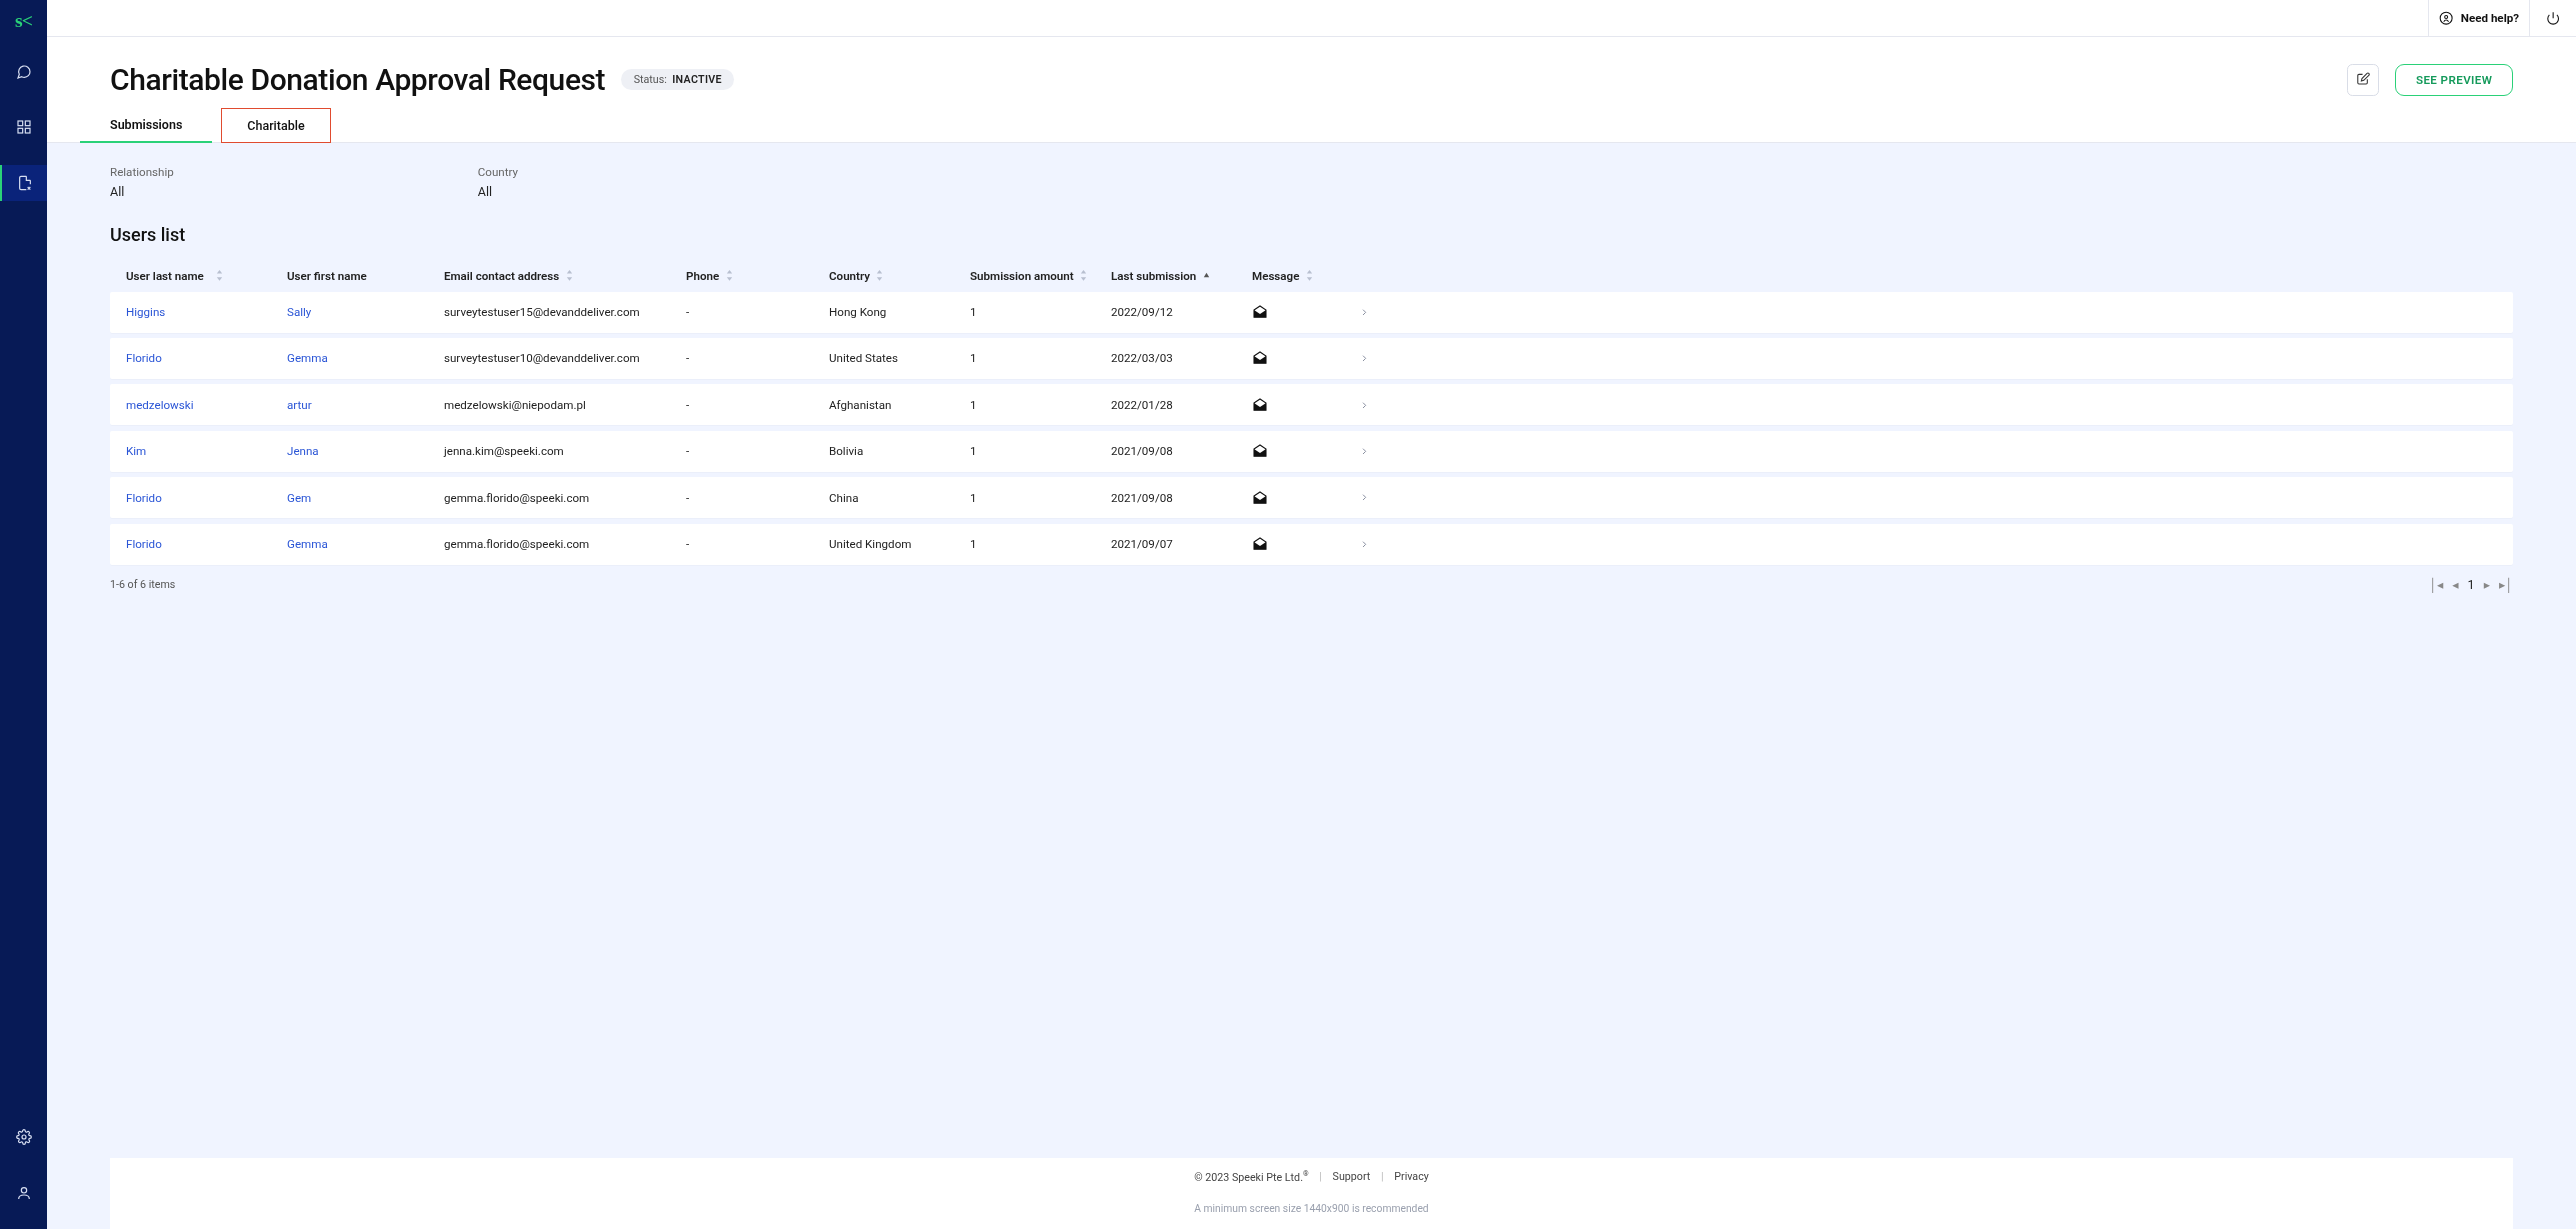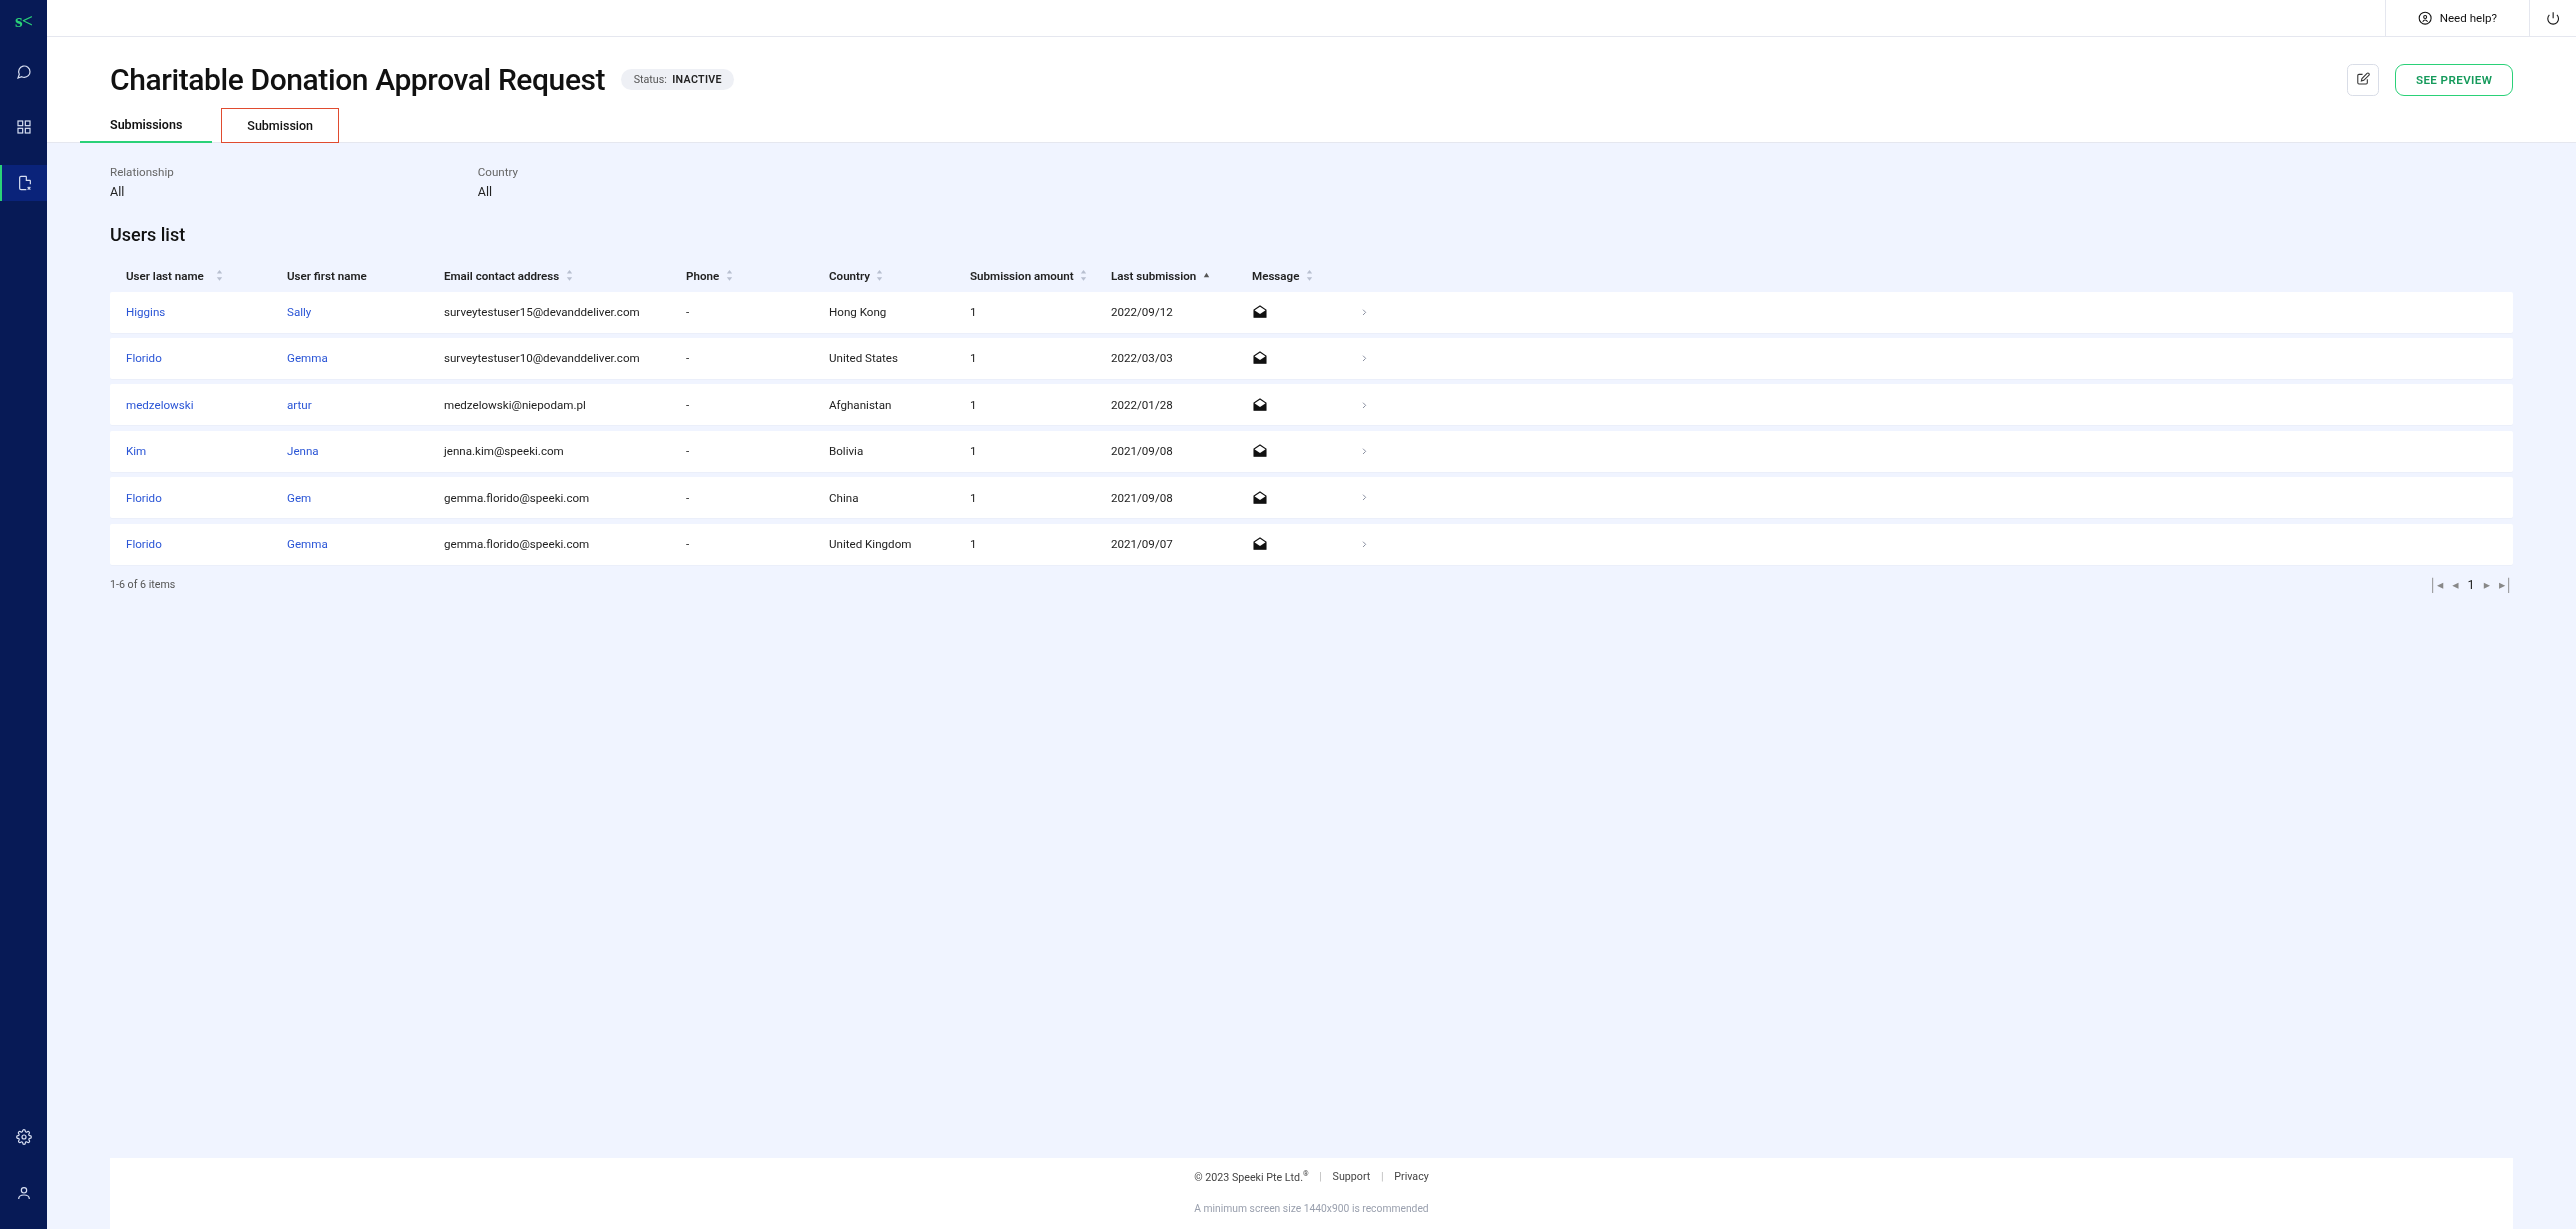--- a/index.html
+++ b/index.html
@@ -11,21 +11,21 @@
   .sidebar .logo { color:#2ad178; font-weight:700; font-size:19.7px; letter-spacing:-0.9px; margin-bottom:21.5px; font-family: Georgia, serif; }
   .sidebar .nav { display:flex; flex-direction:column; align-items:center; gap:19.7px; width:100%; }
   .sidebar .nav-item { width:100%; height:36px; display:flex; align-items:center; justify-content:center; color:#d8dff2; cursor:pointer; }
   .sidebar .nav-item.active { background:#0a237a; border-left:2.7px solid #2ad178; }
   .sidebar .spacer { flex:1; }
   .sidebar .bottom-nav { display:flex; flex-direction:column; align-items:center; gap:19.7px; width:100%; padding-bottom:18px; }
 
   
   .main { flex:1; display:flex; flex-direction:column; min-width:0; }
   .topbar { height:37px; border-bottom:0.9px solid #e5e7ef; display:flex; justify-content:flex-end; align-items:stretch; }
-  .topbar .help-box { border-left:0.9px solid #e5e7ef; display:flex; align-items:center; gap:7.2px; padding:0 32px; font-size:11.6px; color:#111; cursor:pointer; }
+  .topbar .help-box { border-left:0.9px solid #e5e7ef; display:flex; align-items:center; gap:7.2px; padding:0 10px; font-size:11.6px; color:#111; cursor:pointer;font-weight:bold; }
   .topbar .power-box { border-left:0.9px solid #e5e7ef; width:47px; display:flex; align-items:center; justify-content:center; cursor:pointer; color:#111; }
 
   
   .page-header { display:flex; align-items:center; padding:25px 63px 0 63px; gap:16px; }
   .page-title { font-size:30px; font-weight:500; letter-spacing:-0.4px; }
   .status-pill { background:#eef0f5; border-radius:14.3px; padding:3.6px 12.5px; font-size:10.7px; display:flex; gap:5.4px; align-items:center; }
   .status-pill .lbl { color:#555; }
   .status-pill .val { font-weight:600; color:#222; letter-spacing:0.3px; }
   .page-header .spacer-h { flex:1; }
   .edit-btn { width:32px; height:32px; border:0.9px solid #d9dde7; border-radius:5.4px; display:flex; align-items:center; justify-content:center; cursor:pointer; background:#fff; }
@@ -162,21 +162,21 @@
           <path d="M18.5 2.5a2.12 2.12 0 0 1 3 3L13 14l-4 1 1-4 8.5-8.5z"></path>
         </svg>
     </div>
     <div class="preview-btn">
       <span>SEE PREVIEW</span>
     </div>
   </div>
 
   <div class="tabs">
     <div class="tab active">Submissions</div>
-    <div class="tab highlighted-box">Submission</div>
+    <div class="tab highlighted-box">Charitable</div>
   </div>
 
   <div class="content">
 
     <div class="filters">
       <div class="filter">
         <div class="flabel">Relationship</div>
         <div class="fvalue">All</div>
       </div>
       <div class="filter">

